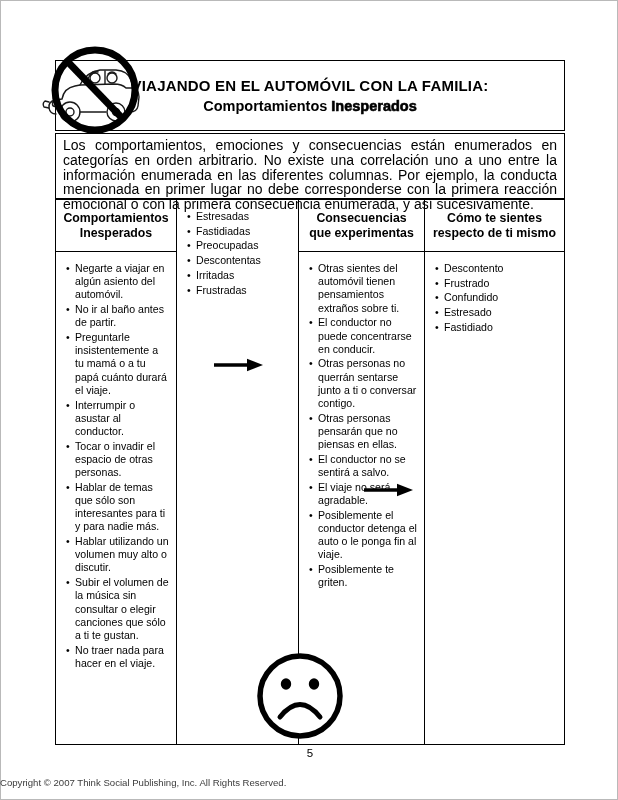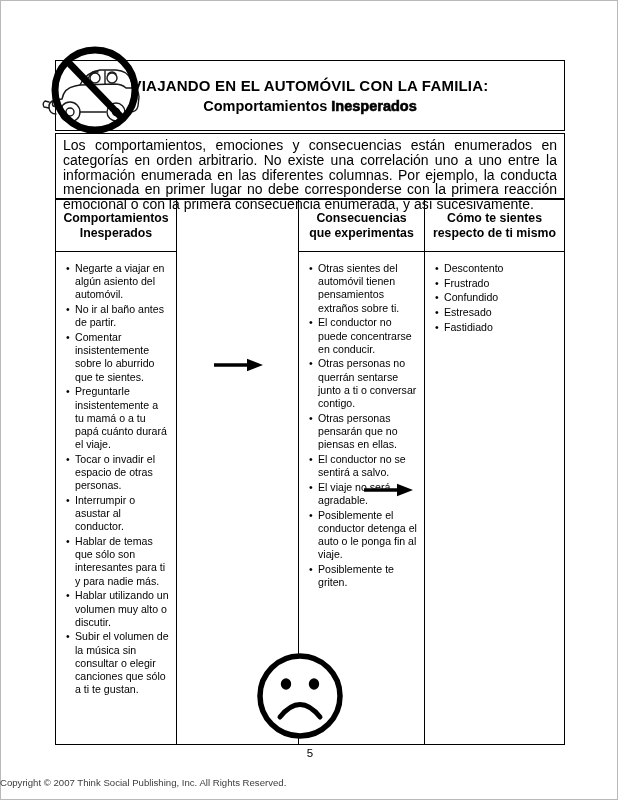--- a/index.html
+++ b/index.html
@@ -92,33 +92,41 @@
   <div class="intro-box">Los comportamientos, emociones y consecuencias están enumerados en categorías en orden arbitrario. No existe una correlación uno a uno entre la información enumerada en las diferentes columnas. Por ejemplo, la conducta mencionada en primer lugar no debe corresponderse con la primera reacción emocional o con la primera consecuencia enumerada, y así sucesivamente.</div>
 
   <div class="table">
 
     <div class="col col-1">
       <div class="col-header">Comportamientos Inesperados</div>
       <div class="col-body">
         <ul>
             <li>Negarte a viajar en algún asiento del automóvil.</li>
             <li>No ir al baño antes de partir.</li>
-            <li>Comentar insistentemente sobre lo aburrido que te sientes.</li>
             <li>Preguntarle insistentemente a tu mamá o a tu papá cuánto durará el viaje.</li>
+            <li>Interrumpir o asustar al conductor.</li>
             <li>Tocar o invadir el espacio de otras personas.</li>
-            <li>Interrumpir o asustar al conductor.</li>
             <li>Hablar de temas que sólo son interesantes para ti y para nadie más.</li>
             <li>Hablar utilizando un volumen muy alto o discutir.</li>
             <li>Subir el volumen de la música sin consultar o elegir canciones que sólo a ti te gustan.</li>
+            <li>No traer nada para hacer en el viaje.</li>
           </ul>
       </div>
     </div>
 
     <div class="col col-2">
       <div class="col-body">
+        <ul>
+            <li>Estresadas</li>
+            <li>Fastidiadas</li>
+            <li>Preocupadas</li>
+            <li>Descontentas</li>
+            <li>Irritadas</li>
+            <li>Frustradas</li>
+          </ul>
         <svg class="arrow arrow-col2" width="50" height="14" viewBox="0 0 50 14" aria-hidden="true">
           <line x1="1" y1="7" x2="36" y2="7" stroke="#000" stroke-width="3.6"></line>
           <polygon points="34,0.8 50,7 34,13.2" fill="#000"></polygon>
         </svg>
       </div>
     </div>
 
     <div class="col col-3">
       <div class="col-header">Consecuencias que experimentas</div>
       <div class="col-body">

